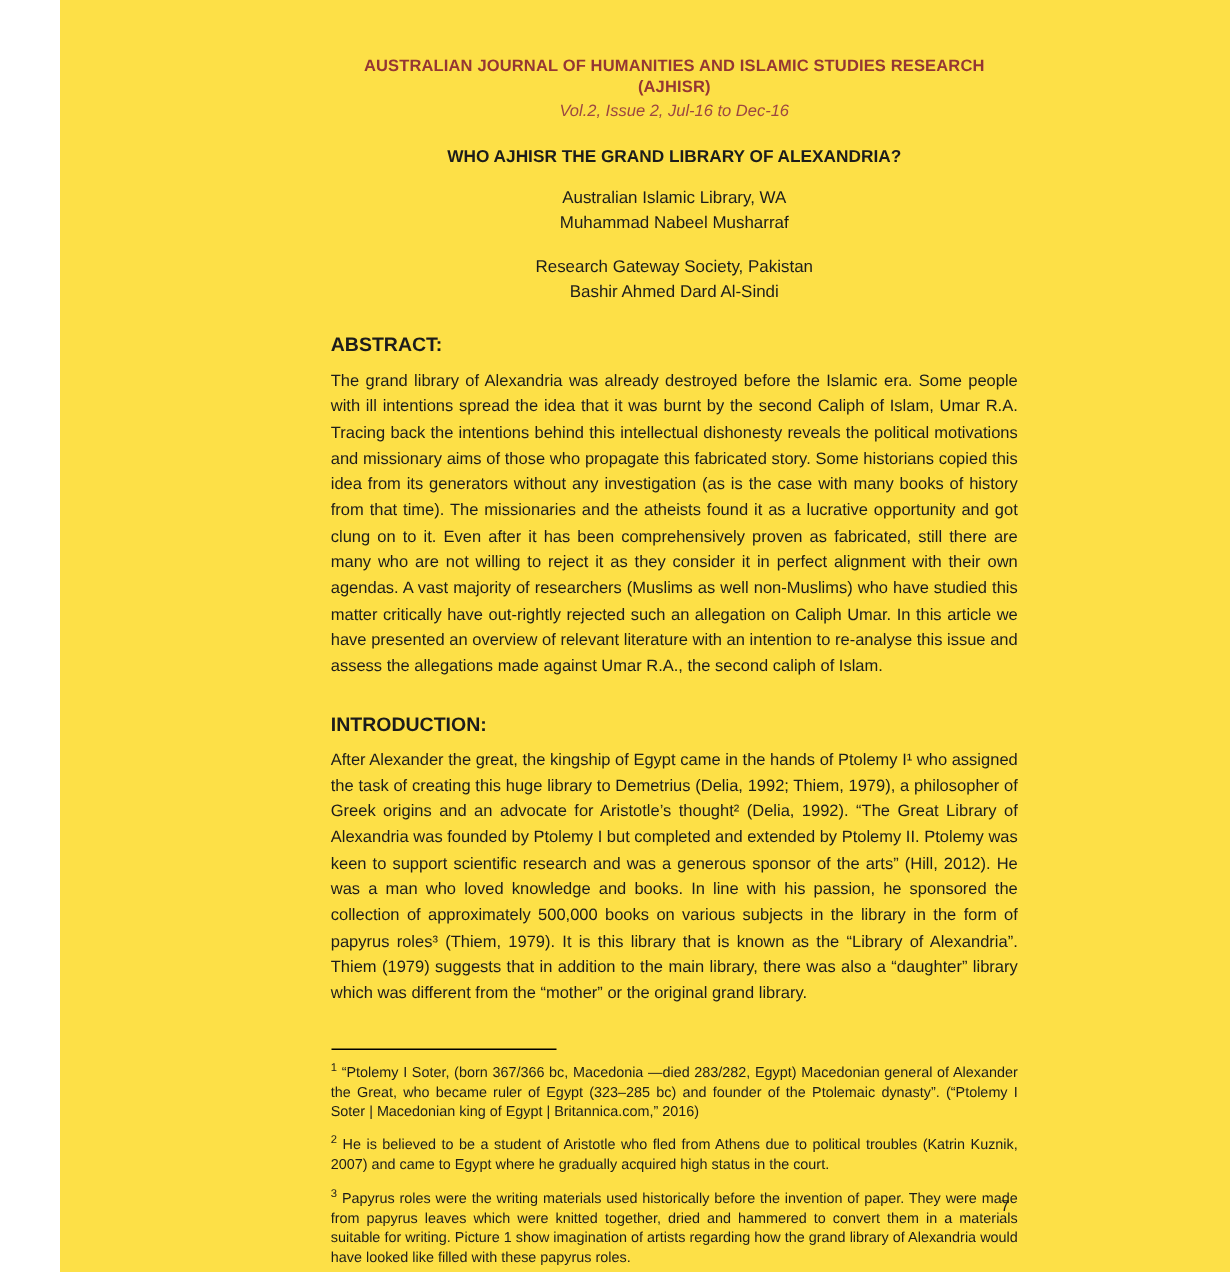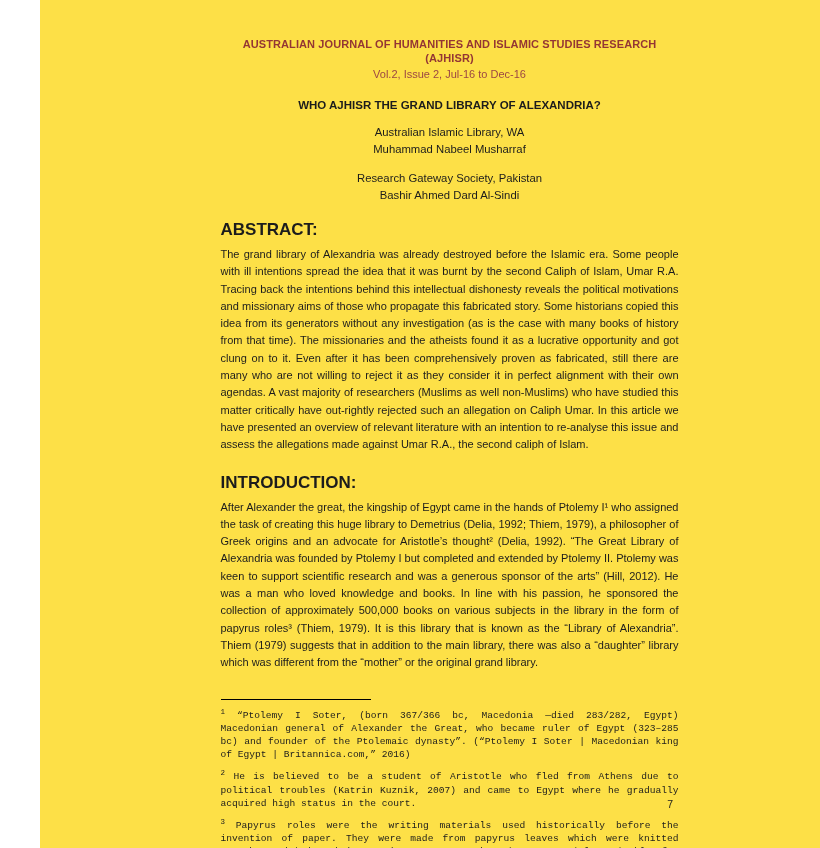--- a/index.html
+++ b/index.html
@@ -44,21 +44,21 @@
   }
   .author-block {
     text-align: center;
     font-size: 11.3px;
     line-height: 16.5px;
   }
   .author-block.first { margin-top: 11px; }
   .author-block.second { margin-top: 13px; }
   .section-heading {
     font-weight: bold;
-    font-size: 17px;
+    font-size: 13px;
     line-height: 15px;
     margin-top: 19px;
   }
   .section-heading.intro { margin-top: 21px; }
   .para {
     font-size: 11px;
     line-height: 17.3px;
     text-align: justify;
     margin: 9px 0 0 0;
   }
@@ -66,42 +66,41 @@
     width: 150px;
     border: none;
     border-top: 1.4px solid #000;
     margin: 27px 0 6px 0;
   }
   .footnote {
     font-size: 9.6px;
     line-height: 13.2px;
     text-align: justify;
     margin-top: 9px;
-    font-family: Liberation Mono, monospace;
   }
   .footnote sup {
     font-size: 7.5px;
     line-height: 0;
   }
   .page-number {
     position: absolute;
     right: 186px;
     bottom: 38px;
     font-size: 10.5px;
   }
 </style>
 </head>
 <body>
 
 <div class="page">
   <div class="content">
 
     <div class="journal-title" style="color: rgb(148, 54, 52);">AUSTRALIAN JOURNAL OF HUMANITIES AND ISLAMIC STUDIES RESEARCH (AJHISR)</div>
 
-    <div class="volume-line" style="color: rgb(156, 71, 67);">Vol.2, Issue 2, Jul-16 to Dec-16</div>
+    <div class="volume-line" style="color: rgb(156, 71, 67); font-style: italic;">Vol.2, Issue 2, Jul-16 to Dec-16</div>
 
     <h1 class="paper-title">WHO AJHISR THE GRAND LIBRARY OF ALEXANDRIA?</h1>
 
     <div class="author-block first">
       <div>Australian Islamic Library, WA</div>
       <div>Muhammad Nabeel Musharraf</div>
     </div>
 
     <div class="author-block second">
       <div>Research Gateway Society, Pakistan</div>

